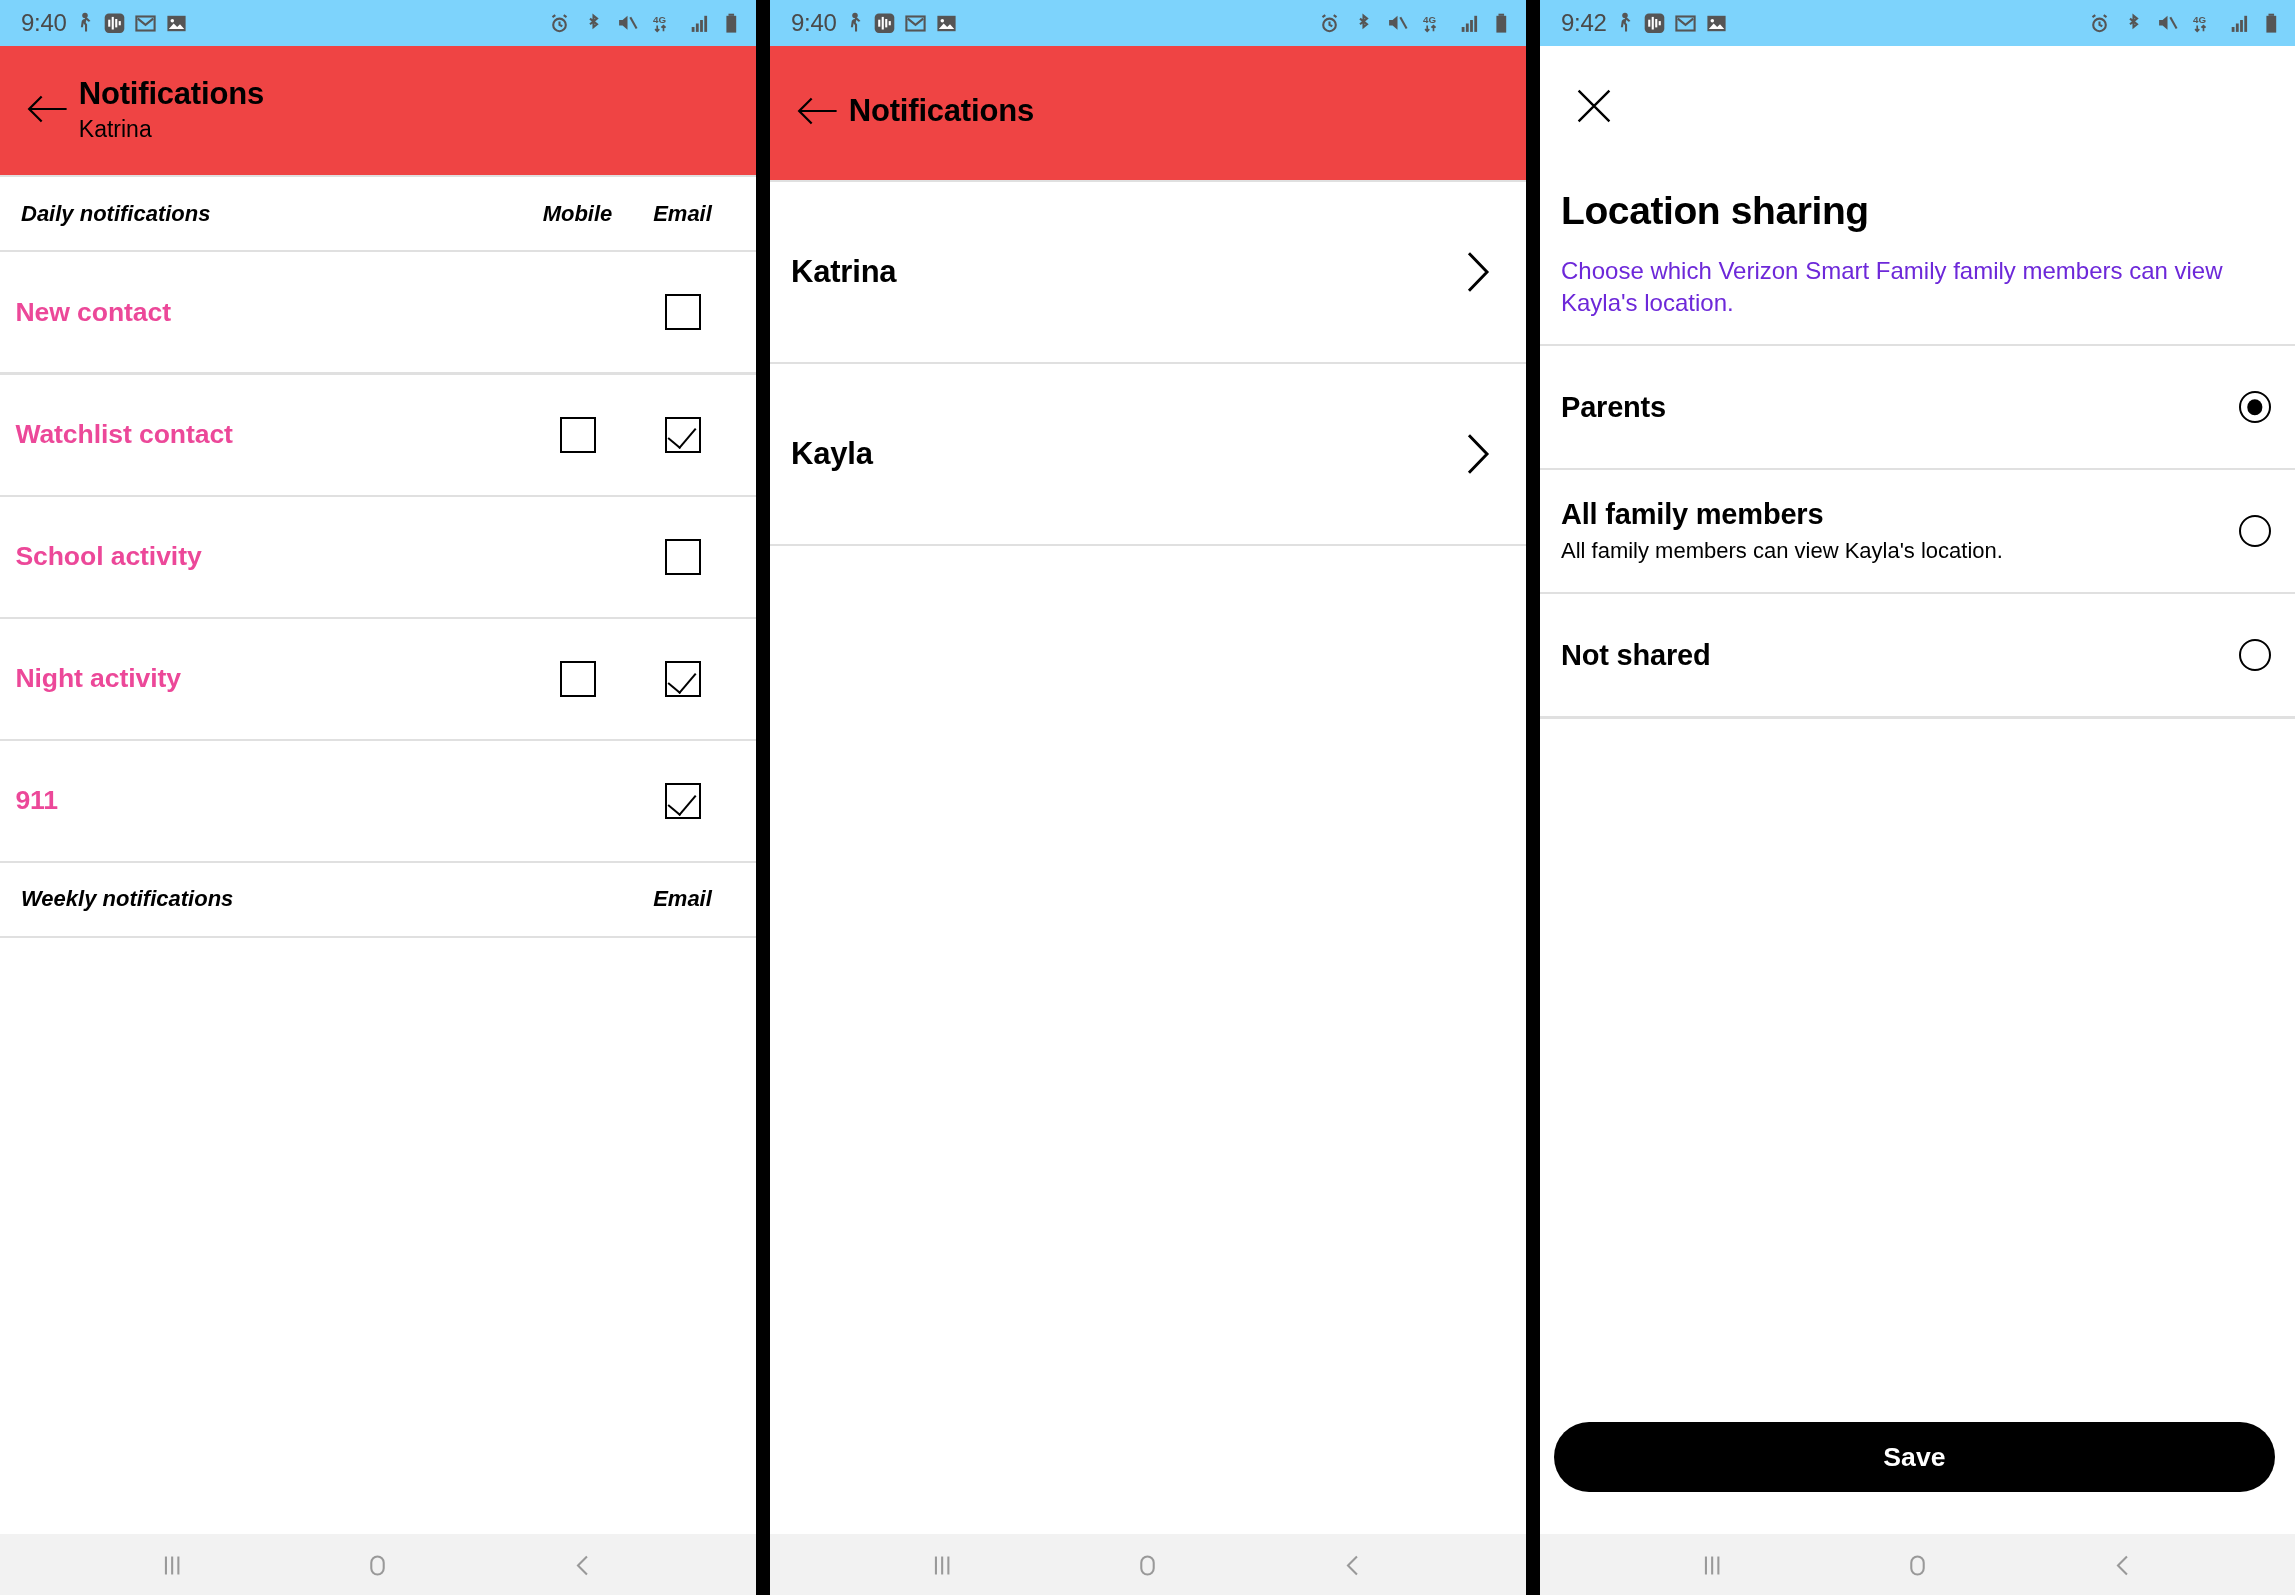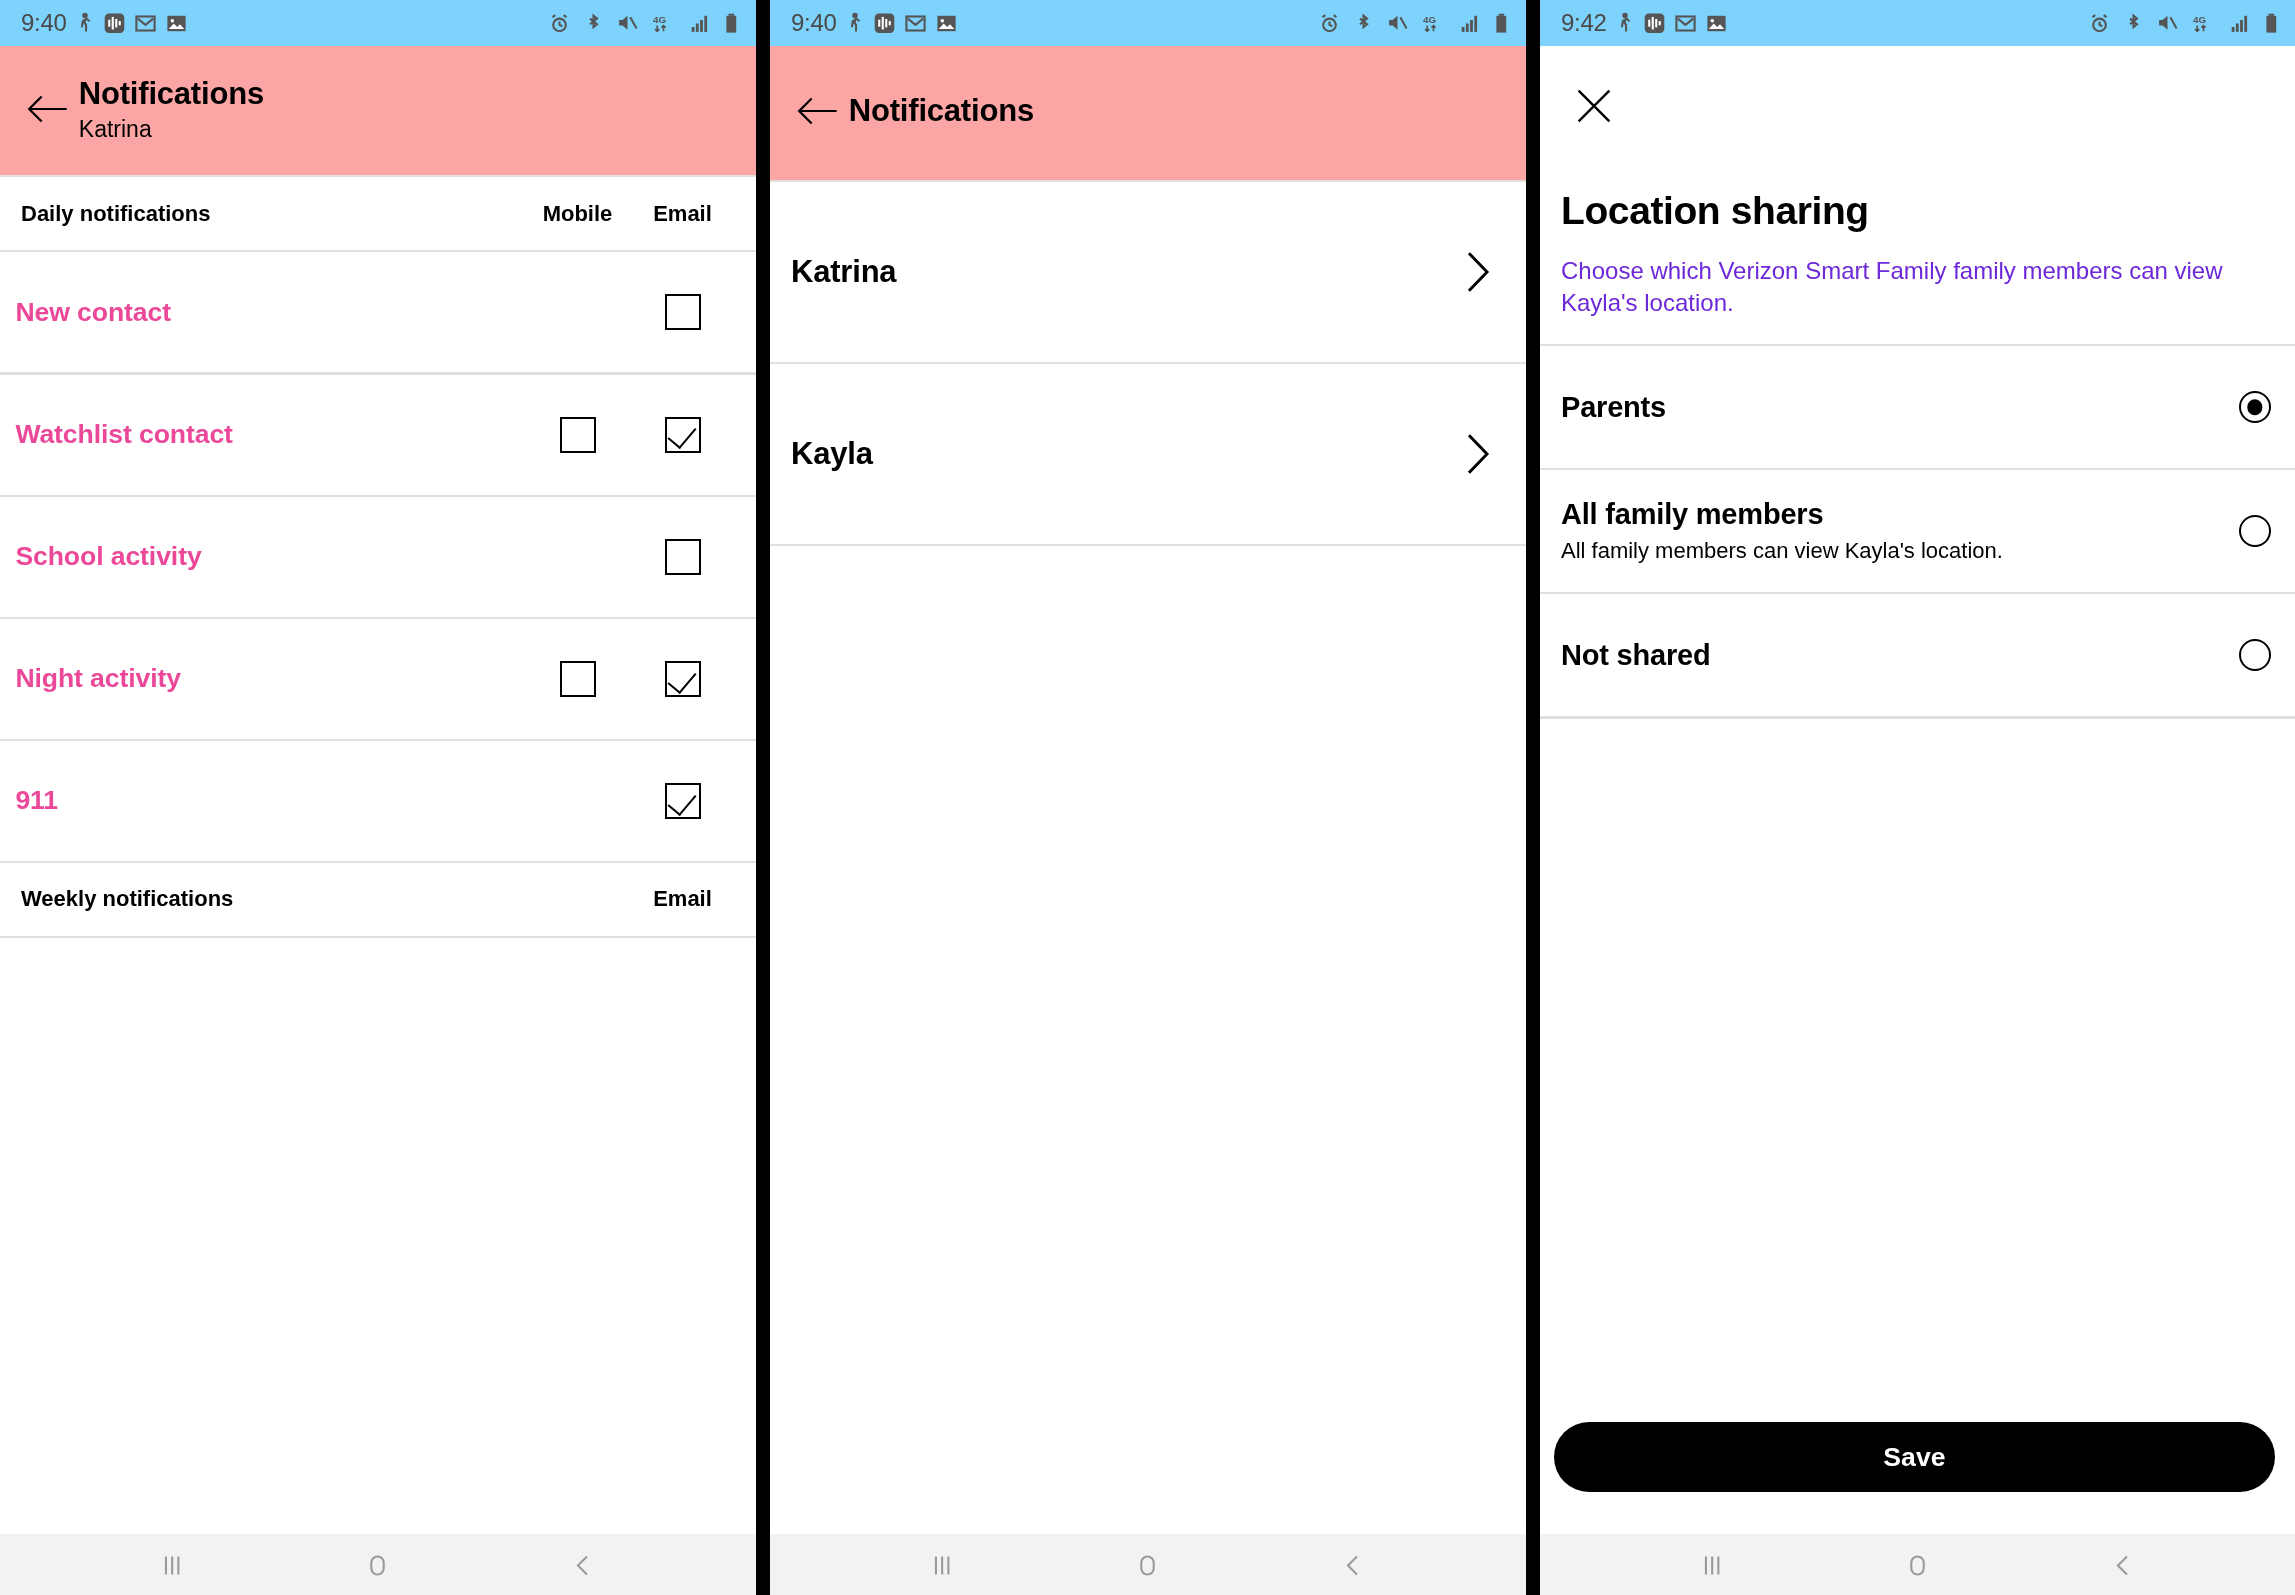--- a/index.html
+++ b/index.html
@@ -34,37 +34,38 @@
   .sb-time { font-size:24px; font-weight:400; color:#4a4a4a; letter-spacing:-0.3px; }
   .sb-right { margin-left:auto; display:flex; align-items:center; gap:15px; }
   .sbi { display:block; }
   .sbi svg { display:block; }
 
   
   .appbar {
     flex:0 0 auto;
     display:flex; align-items:center;
     padding:31px 28px 32px 17px;
-    background:#fca5a5;
+    background:#ef4444;
   }
   .backbtn { width:59px; height:59px; flex:0 0 59px; display:flex; align-items:center; justify-content:center; }
   .titleblock { display:flex; flex-direction:column; justify-content:center; margin-left:2.8px; }
   .apptitle { font-size:31px; font-weight:700; color:#000; line-height:1.12; letter-spacing:-0.2px; }
   .appsub { font-size:23px; font-weight:400; color:#000; line-height:1.25; margin-top:2.8px; }
   .appbar.centerbar { padding:36px 28px 39px 17px; align-items:center; }
   .appbar.centerbar .apptitle { font-size:31px; }
 
   .hr { height:2.1px; background:#e0e0e0; width:100%; flex:0 0 2.1px; }
 
   
   .listarea { flex:1 1 auto; display:flex; flex-direction:column; overflow:hidden; }
   .colhead {
     display:flex; align-items:center;
     height:73px; flex:0 0 73px;
     padding:0 21px 0 21px;
+    font-style:italic;
   }
   .colhead .lbl { font-size:22px; font-weight:700; color:#000; }
   .colhead .spacer { flex:1 1 auto; }
   .col-mobile { width:105px; flex:0 0 105px; text-align:center; font-size:22px; font-weight:700; }
   .col-email  { width:105px; flex:0 0 105px; text-align:center; font-size:22px; font-weight:700; }
 
   .row {
     display:flex; align-items:center;
     height:120px; flex:0 0 120px;
     padding:0 21px 0 15.4px;

